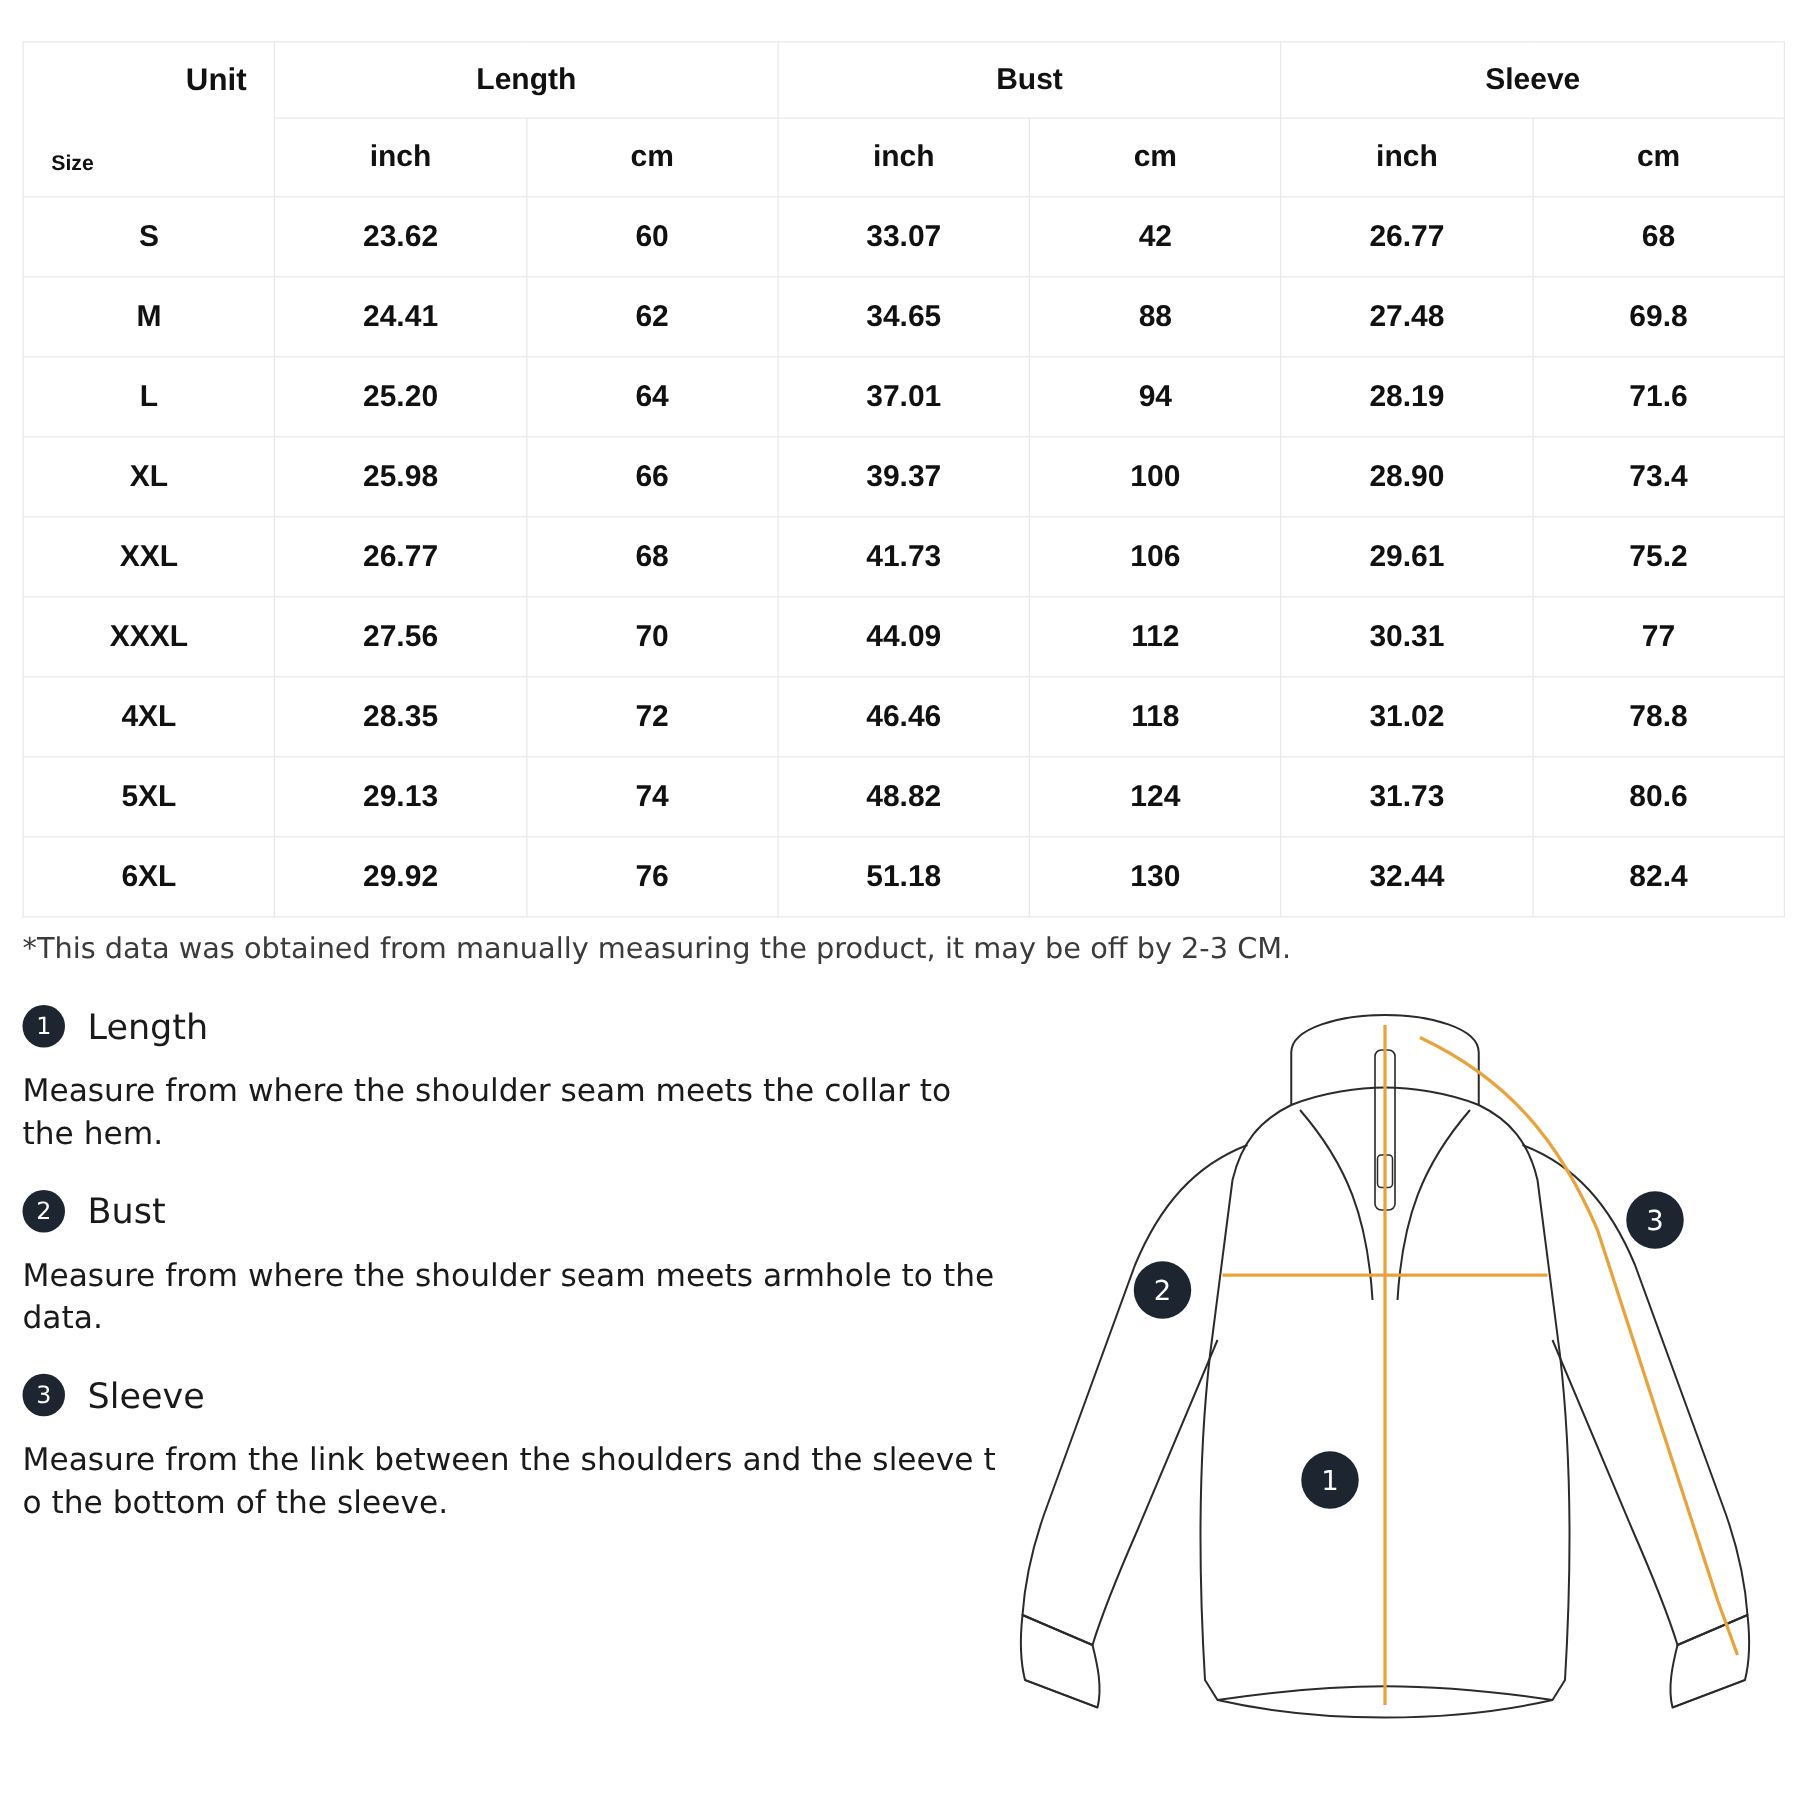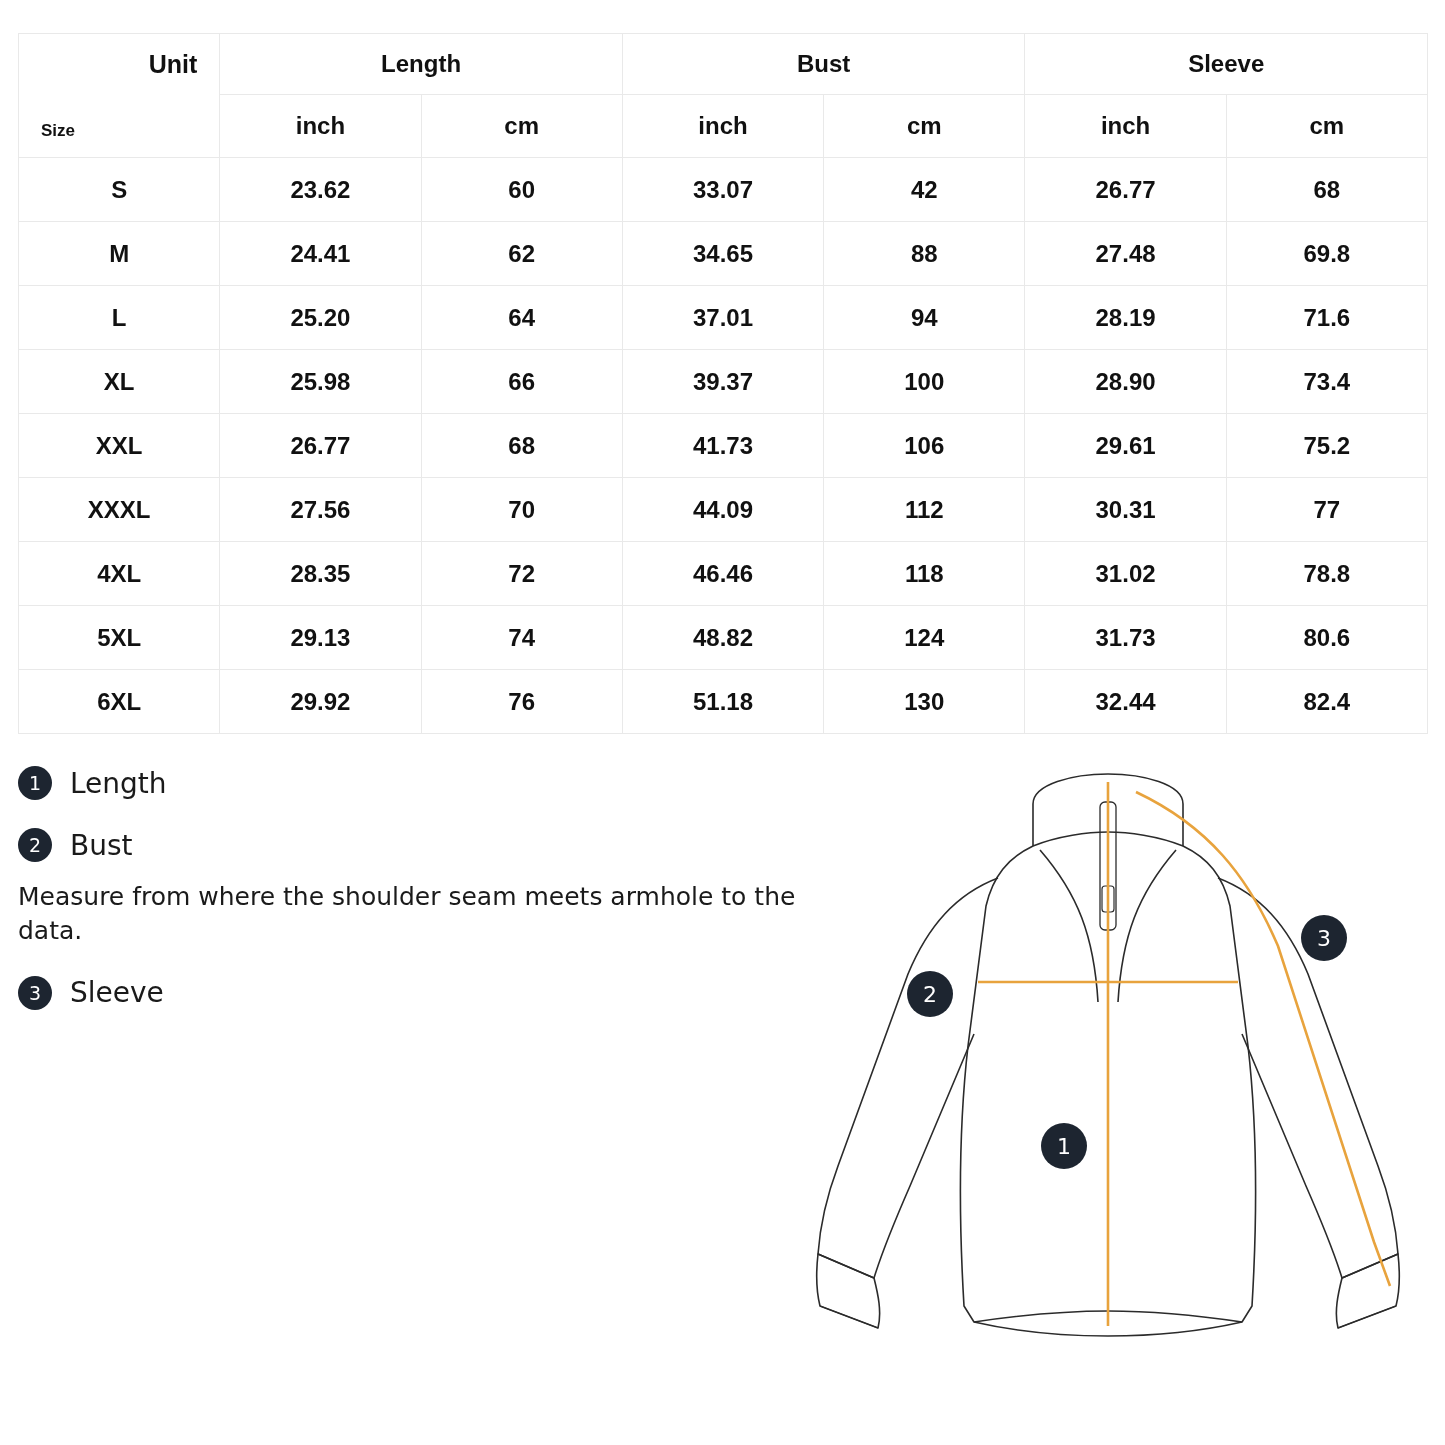--- a/index.html
+++ b/index.html
@@ -254,39 +254,42 @@
         <td class="val">29.92</td>
         <td class="val">76</td>
         <td class="val">51.18</td>
         <td class="val">130</td>
         <td class="val">32.44</td>
         <td class="val">82.4</td>
       </tr>
     </tbody>
   </table>
 
+  <div class="note">*This data was obtained from manually measuring the product, it may be off by 2-3 CM.</div>
 
   <div class="measure-wrap">
 
     <div class="steps">
       <div class="step-head">
         <span class="badge">1</span>
         <span class="step-name">Length</span>
       </div>
+      <div class="step-desc">Measure from where the shoulder seam meets the collar to the hem.</div>
 
       <div class="step-head">
         <span class="badge">2</span>
         <span class="step-name">Bust</span>
       </div>
       <div class="step-desc">Measure from where the shoulder seam meets armhole to the data.</div>
 
       <div class="step-head">
         <span class="badge">3</span>
         <span class="step-name">Sleeve</span>
       </div>
+      <div class="step-desc">Measure from the link between the shoulders and the sleeve t o the bottom of the sleeve.</div>
     </div>
 
     <div class="jacket">
       <svg width="660" height="600" viewBox="0 0 660 600" xmlns="http://www.w3.org/2000/svg">
         <g fill="none" stroke="#2b2b2b" stroke-width="1.6" stroke-linejoin="round">
 
           <path d="M255 38 C255 18 295 8 330 8 C365 8 405 18 405 38 L405 80 C380 70 350 66 330 66 C310 66 280 70 255 80 Z"></path>
 
           <path d="M255 80 C230 92 215 110 208 140 L190 280 C182 350 180 440 186 540 L196 556 C240 566 290 570 330 570 C370 570 420 566 464 556 L474 540 C480 440 478 350 470 280 L452 140 C445 110 430 92 405 80"></path>
 

